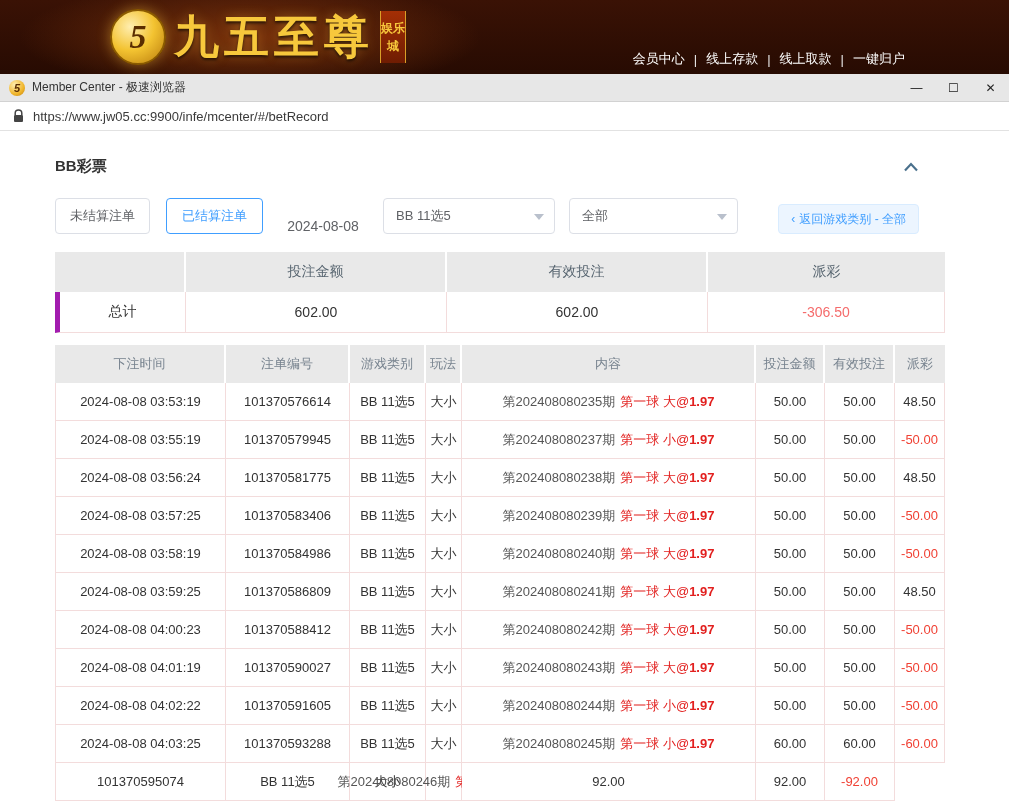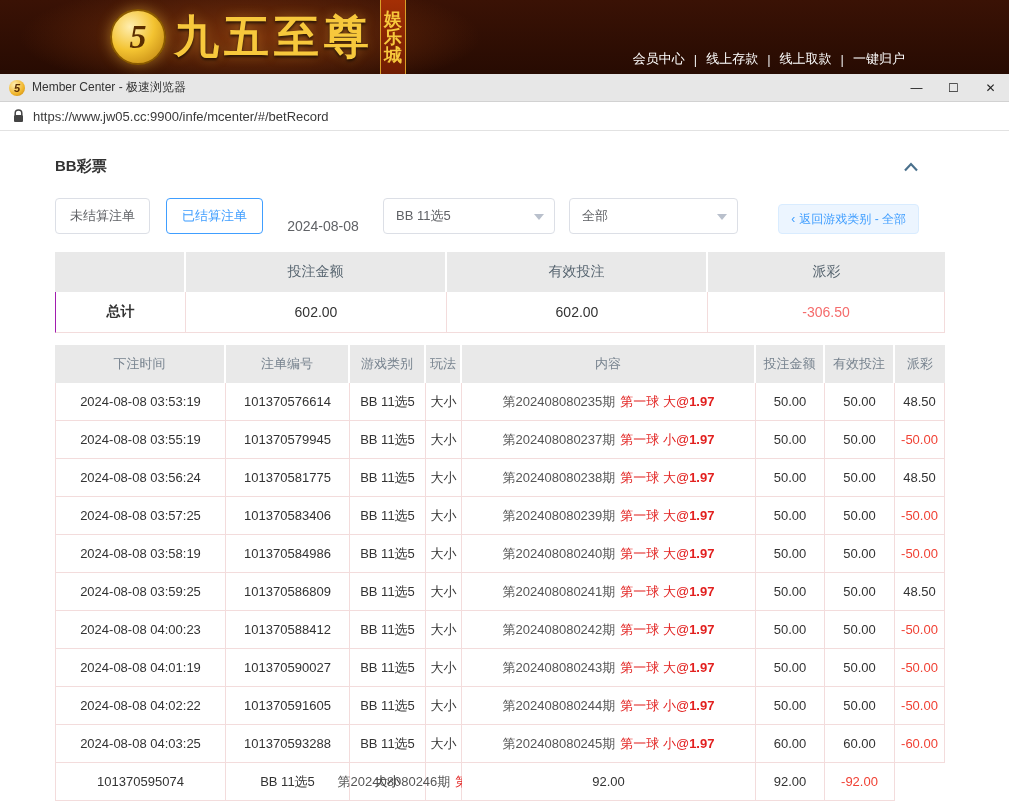--- a/index.html
+++ b/index.html
@@ -15,24 +15,24 @@
   .logo-wrap { position:absolute; left:110px; top:0; height:74px; display:flex; align-items:center; }
   .coin { width:56px; height:56px; border-radius:50%;
     background:radial-gradient(circle at 35% 30%, #ffeeb0, #f3c331 48%, #b97b0c 100%);
     border:2px solid #8a5a00; box-shadow:0 0 14px rgba(255,200,60,.45);
     display:flex; align-items:center; justify-content:center;
     color:#5a2d00; font-weight:bold; font-style:italic; font-size:34px;
     font-family:"Liberation Serif","DejaVu Serif",serif; }
   .logo-text { margin-left:8px; font-family:"Liberation Serif","DejaVu Serif",serif;
     font-size:45px; font-weight:bold; color:#f7c83c; letter-spacing:5px; line-height:74px;
     text-shadow:0 2px 3px rgba(0,0,0,.65), 0 0 12px rgba(255,190,60,.35); }
-  .logo-badge { margin-left:6px; width:26px; height:74px; display:flex; flex-direction:column;
+  .logo-badge { margin-left:6px; width:26px; height:52px; display:flex; flex-direction:column;
     align-items:center; justify-content:center; background:linear-gradient(180deg,#a42f05,#6f1c02);
     border-left:1px solid #d99f28; border-right:1px solid #d99f28;
-    color:#f7c83c; font-size:18px; line-height:18px; font-weight:bold;
+    color:#f7c83c; font-size:12px; line-height:18px; font-weight:bold;
     word-break:break-all; text-align:center; }
   .banner-links { position:absolute; right:104px; bottom:6px; color:#fff; font-size:13px;
     display:flex; align-items:center; }
   .banner-links a { color:#fff; text-decoration:none; cursor:pointer; }
   .banner-links .sep { margin:0 9px; color:#e8e8e8; }
 
   
   .titlebar { height:28px; background:#e7e7e7; border-bottom:1px solid #d2d2d2;
     display:flex; align-items:center; padding-left:9px; }
   .title-icon { width:16px; height:16px; border-radius:50%; flex:0 0 16px;
@@ -75,21 +75,21 @@
 
   
   .summary { margin-top:18px; width:890px; }
   .sum-row { display:grid; grid-template-columns:131px 261px 261px 237px; }
   .sum-th { height:40px; background:#e9e9e9; color:#56646f; font-size:14px;
     display:flex; align-items:center; justify-content:center; border-right:2px solid #fff; }
   .sum-th:last-child { border-right:none; }
   .sum-td { height:41px; background:#fff; font-size:14px; color:#333;
     display:flex; align-items:center; justify-content:center;
     border-bottom:1px solid #f3dcdc; border-right:1px solid #f3dcdc; }
-  .sum-td:first-child { border-left:1px solid #a21caf;font-weight:bold; }
+  .sum-td:first-child { border-left:5px solid #a21caf; }
   .sum-payout { color:#f56c6c; }
 
   
   .bet-table { margin-top:12px; width:890px; }
   .thead-row, .trow { display:grid; grid-template-columns:171px 124px 76px 36px 294px 69px 70px 50px; }
   .th { height:38px; background:#e9e9e9; color:#76828e; font-size:13px;
     display:flex; align-items:center; justify-content:center; border-right:2px solid #fff; }
   .th:last-child { border-right:none; }
   .td { height:38px; background:#fff; font-size:13px; color:#333;
     display:flex; align-items:center; justify-content:center;

